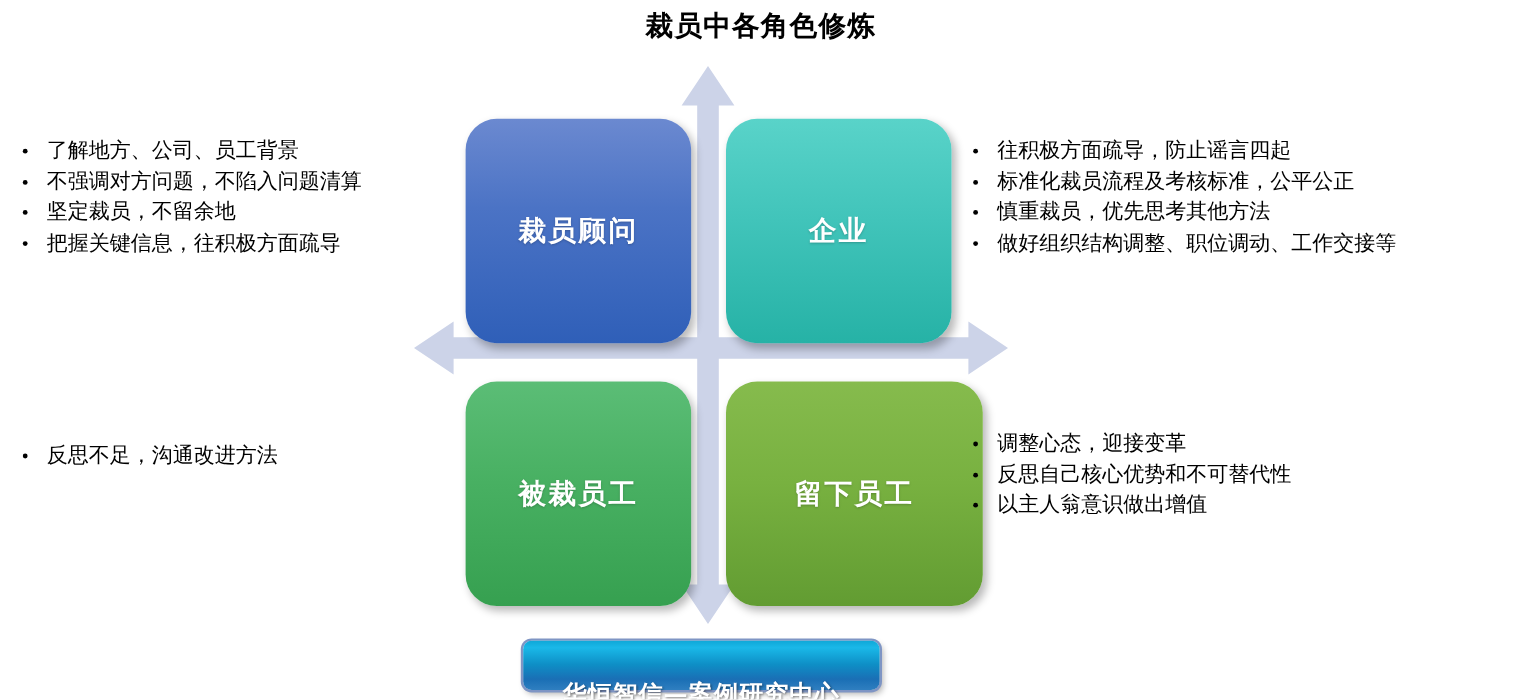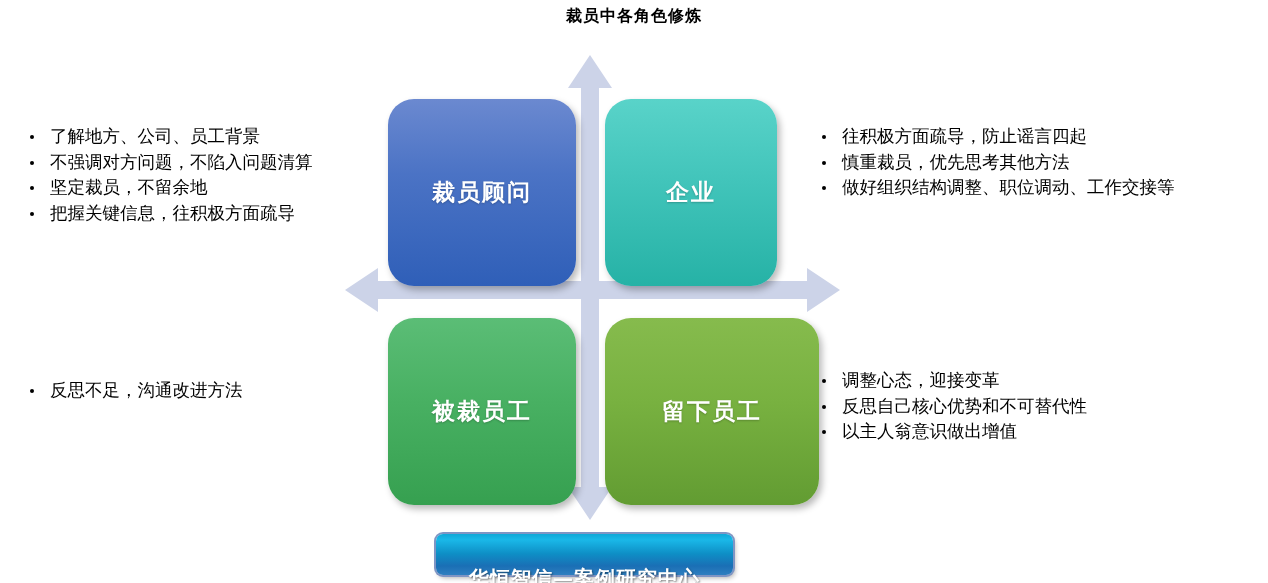--- a/index.html
+++ b/index.html
@@ -16,21 +16,21 @@
     -webkit-font-smoothing: antialiased;
   }
 
   
   .title {
     position: absolute;
     top: 6px;
     left: 0;
     width: 1268px;
     text-align: center;
-    font-size: 16px;
+    font-size: 23px;
     font-weight: bold;
     color: #000000;
     letter-spacing: 1px;
   }
 
   
   .arrow-layer {
     position: absolute;
     left: 0;
     top: 0;
@@ -53,41 +53,41 @@
     box-shadow: 3px 4px 7px rgba(0,0,0,0.28);
     text-shadow: 0 1px 2px rgba(0,0,0,0.22);
     margin-top: 13px;
   }
   .qbox-tl {
     left: 388px; top: 86px; width: 188px; height: 187px;
     background: linear-gradient(180deg, #6383cd 0%, #4a72c4 38%, #32 60%, #2e5fb9 100%);
     background: linear-gradient(180deg, #6b89d0 0%, #4b73c5 40%, #2f5fb8 100%);
   }
   .qbox-tr {
-    left: 605px; top: 86px; width: 172px; height: 187px;
+    left: 605px; top: 86px; width: 188px; height: 187px;
     background: linear-gradient(180deg, #59d3c9 0%, #41c4ba 45%, #26b2a6 100%);
   }
   .qbox-bl {
     left: 388px; top: 305px; width: 188px; height: 187px;
     background: linear-gradient(180deg, #5bbd76 0%, #48b062 45%, #36a050 100%);
   }
   .qbox-br {
     left: 605px; top: 305px; width: 214px; height: 187px;
     background: linear-gradient(180deg, #86bb4d 0%, #78b140 45%, #629c32 100%);
   }
 
   
   .bullets {
     position: absolute;
     font-size: 17.5px;
     color: #000000;
     line-height: 1.47;
   }
   .bullets ul {
-    margin: 16px;
+    margin: 5px;
     padding: 0;
     list-style: none;
   }
   .bullets li {
     position: relative;
     padding-left: 26px;
     white-space: nowrap;
   }
   .bullets li::before {
     content: "";
@@ -159,20 +159,21 @@
     <li>了解地方、公司、员工背景</li>
     <li>不强调对方问题，不陷入问题清算</li>
     <li>坚定裁员，不留余地</li>
     <li>把握关键信息，往积极方面疏导</li>
   </ul>
 </div>
 
 <div class="bullets bullets-tr">
   <ul>
     <li>往积极方面疏导，防止谣言四起</li>
+    <li>标准化裁员流程及考核标准，公平公正</li>
     <li>慎重裁员，优先思考其他方法</li>
     <li>做好组织结构调整、职位调动、工作交接等</li>
   </ul>
 </div>
 
 <div class="bullets bullets-bl">
   <ul>
     <li>反思不足，沟通改进方法</li>
   </ul>
 </div>

